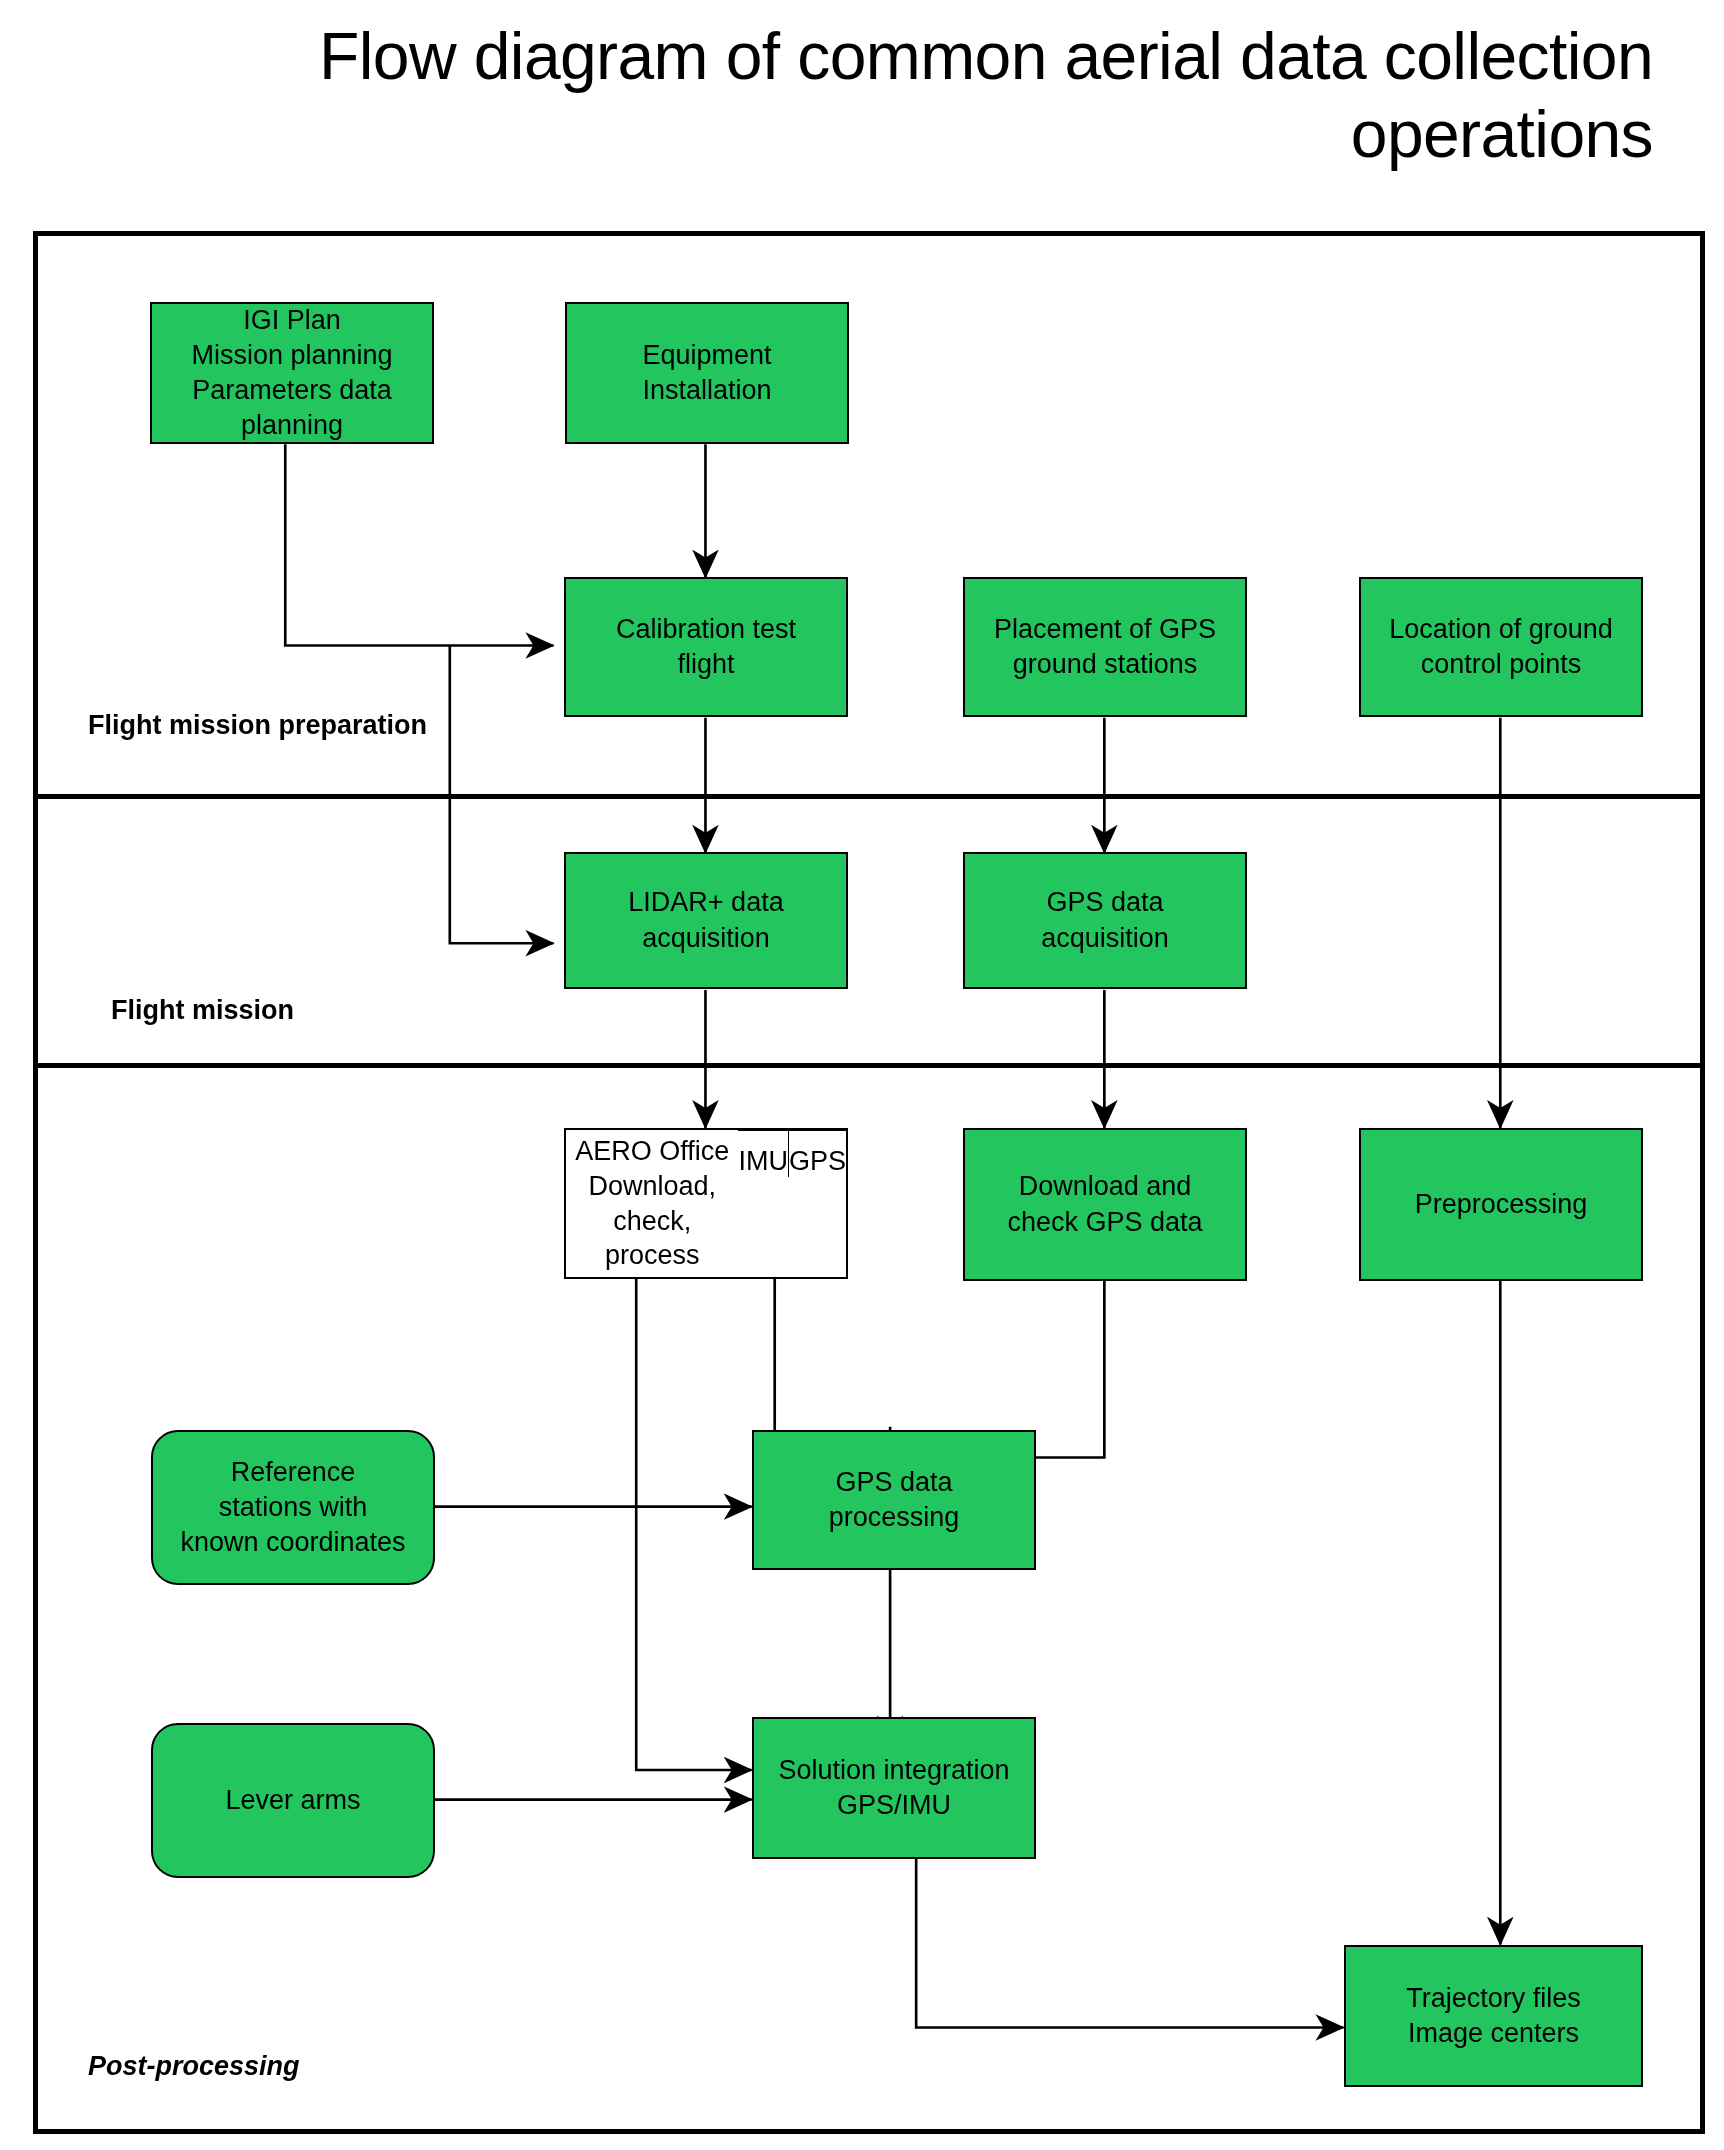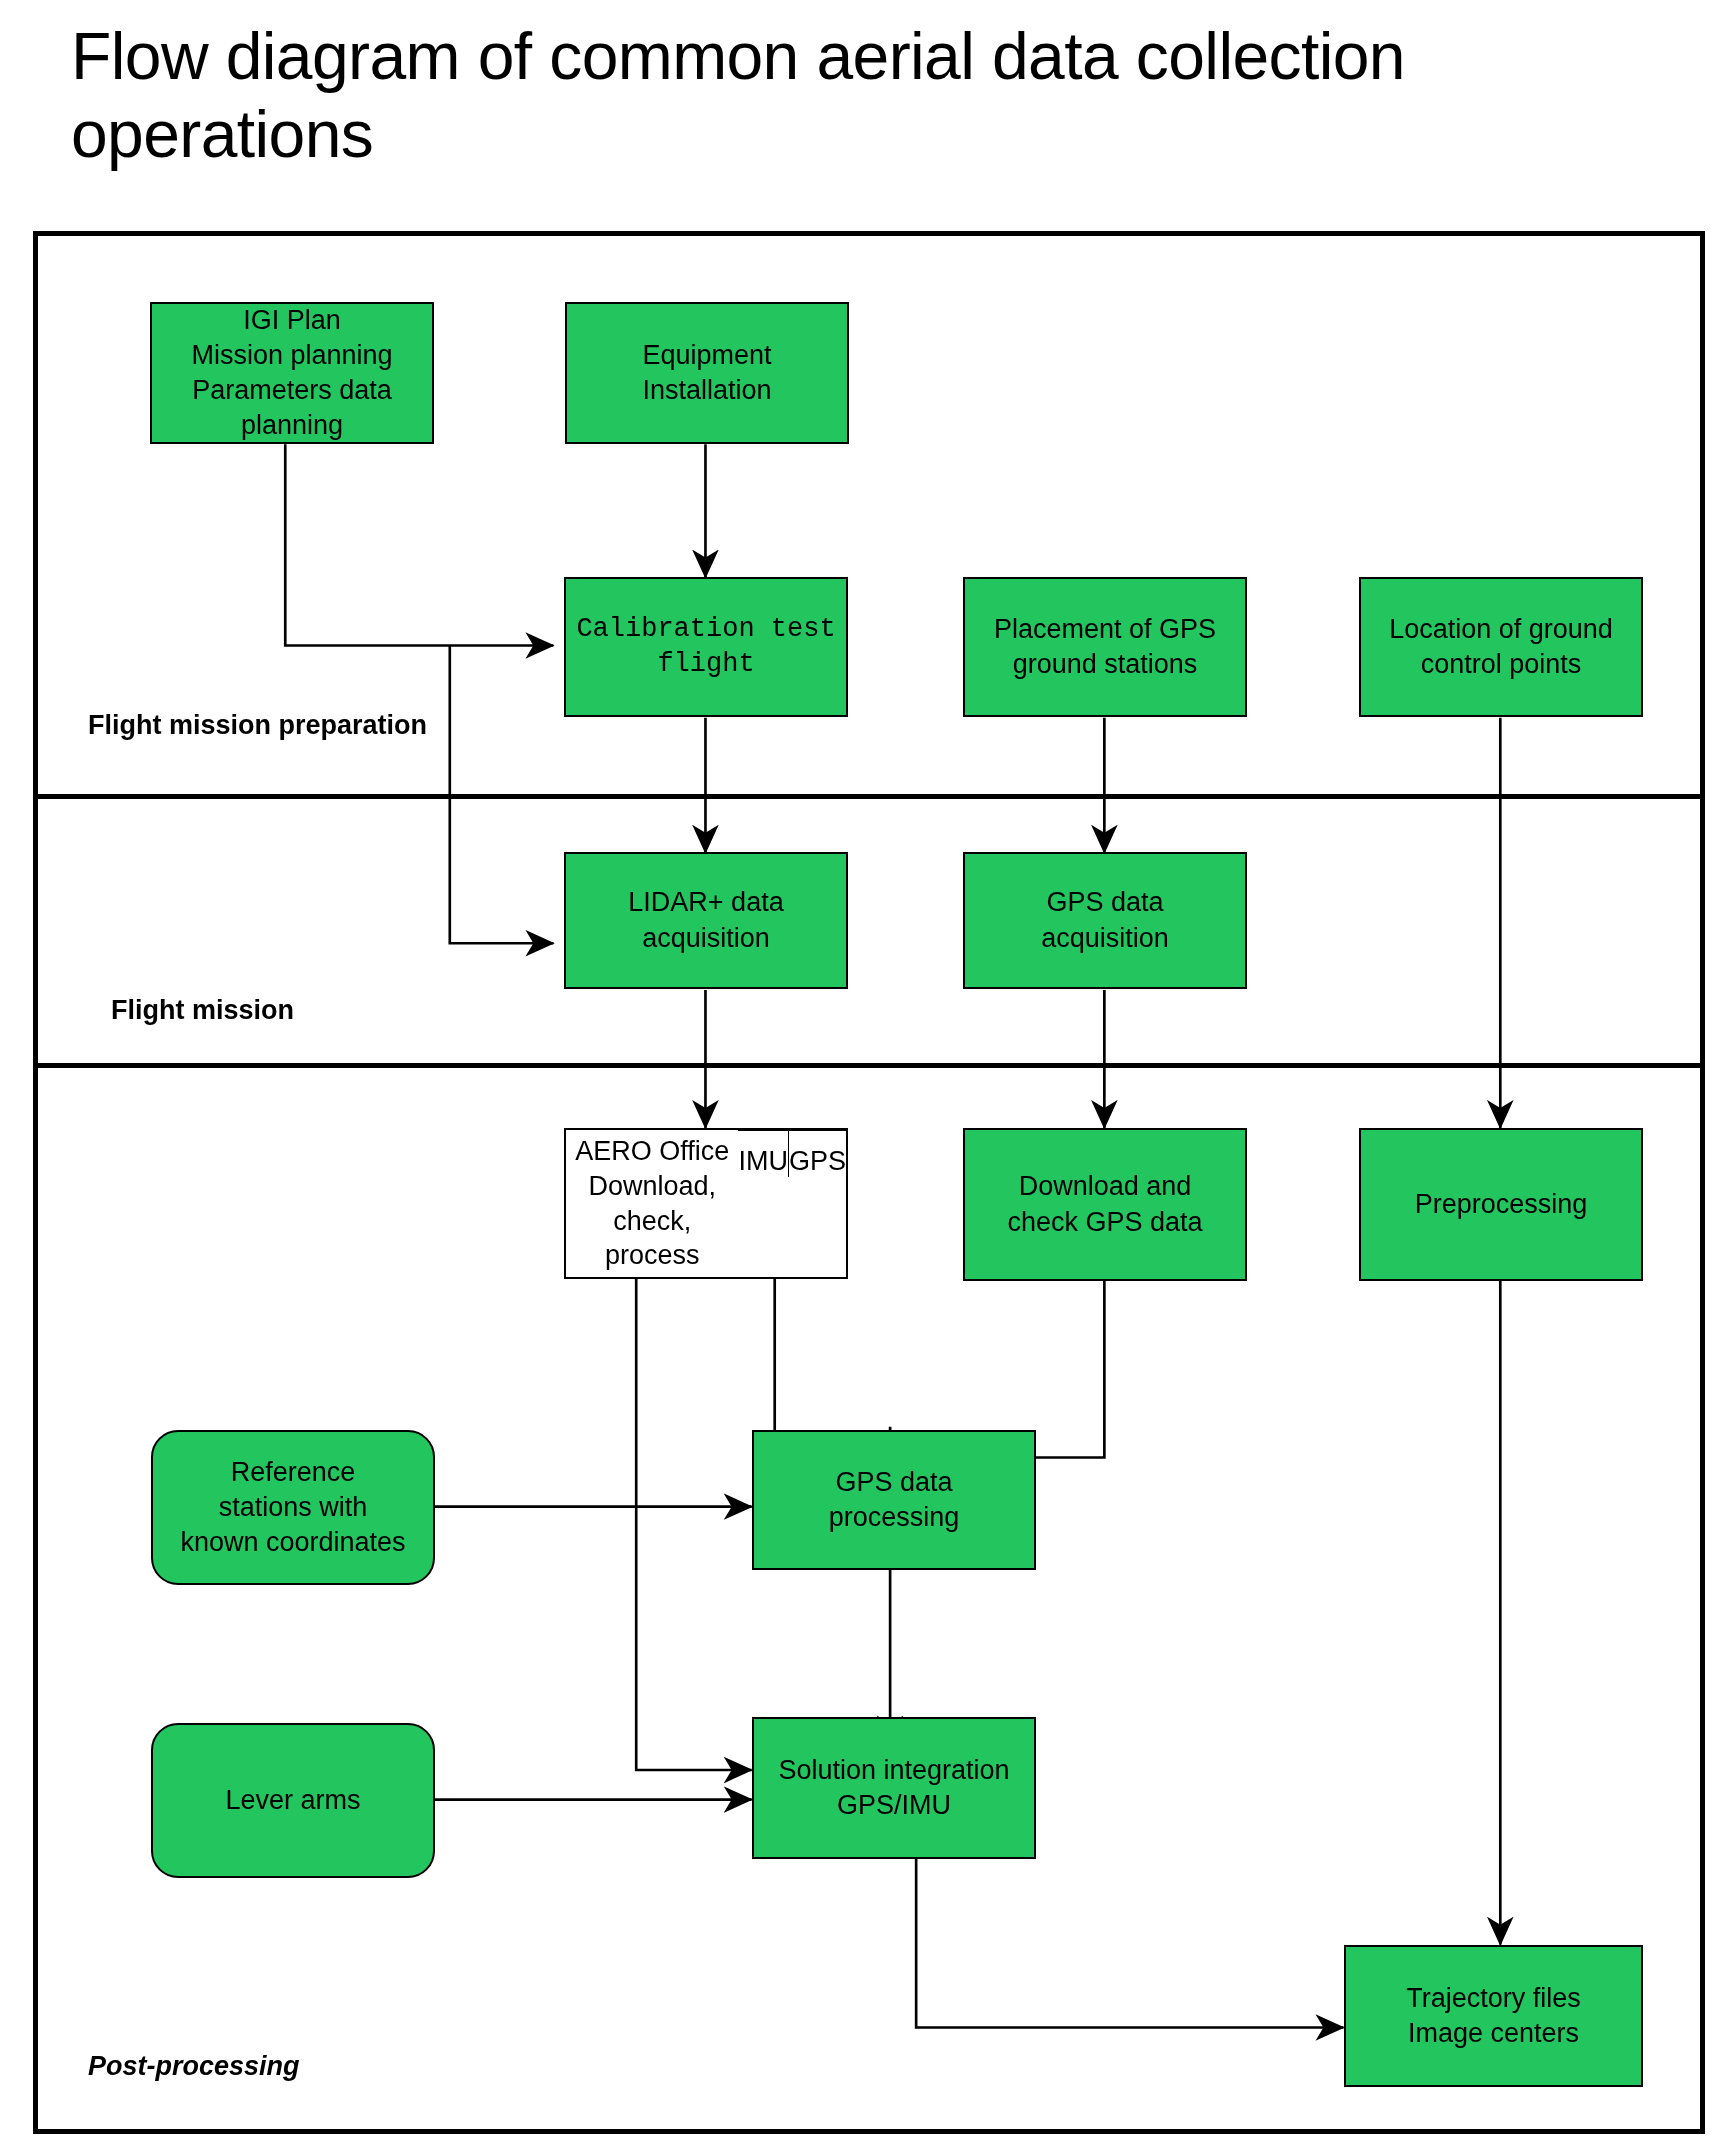--- a/index.html
+++ b/index.html
@@ -3,21 +3,21 @@
 <meta charset="utf-8">
 <style>
   html,body{margin:0;padding:0;background:#fff;}
   body{
     width:1724px;height:2151px;position:relative;overflow:hidden;
     font-family:"Liberation Sans","DejaVu Sans",sans-serif;
     color:#000;
   }
   #title{
     position:absolute;left:0;top:18px;width:1724px;
-    text-align:left;font-size:66px;line-height:1.18;
+    text-align:right;font-size:66px;line-height:1.18;
     font-weight:400;letter-spacing:-0.6px;padding:0 71px;box-sizing:border-box;
   }
   #canvas{position:absolute;left:0;top:0;width:1724px;height:2151px;}
   svg.edges{position:absolute;left:0;top:0;width:1724px;height:2151px;pointer-events:none;}
 
   
   .frame{
     position:absolute;left:33px;top:231px;width:1672px;height:1903px;
     border:5.3px solid #000;box-sizing:border-box;background:transparent;
   }
@@ -117,21 +117,21 @@
 Mission planning
 Parameters data
 planning</span>
   </div>
 
   <div class="node" style="left:565px;top:302px;width:284px;height:142px;">
     <span class="lbl">Equipment
 Installation</span>
   </div>
 
-  <div class="node" style="left:564px;top:577px;width:284px;height:140px;font-family:Liberation Mono, monospace;">
+  <div class="node" style="left:564px;top:577px;width:284px;height:140px;">
     <span class="lbl">Calibration test
 flight</span>
   </div>
 
   <div class="node" style="left:963px;top:577px;width:284px;height:140px;">
     <span class="lbl">Placement of GPS
 ground stations</span>
   </div>
 
   <div class="node" style="left:1359px;top:577px;width:284px;height:140px;">

